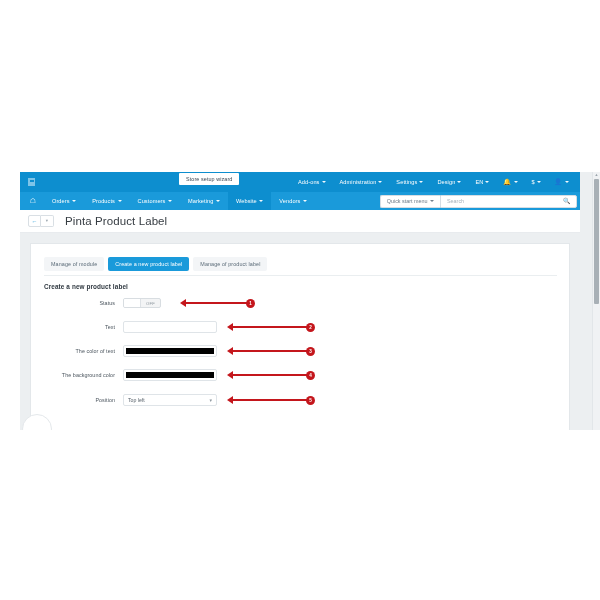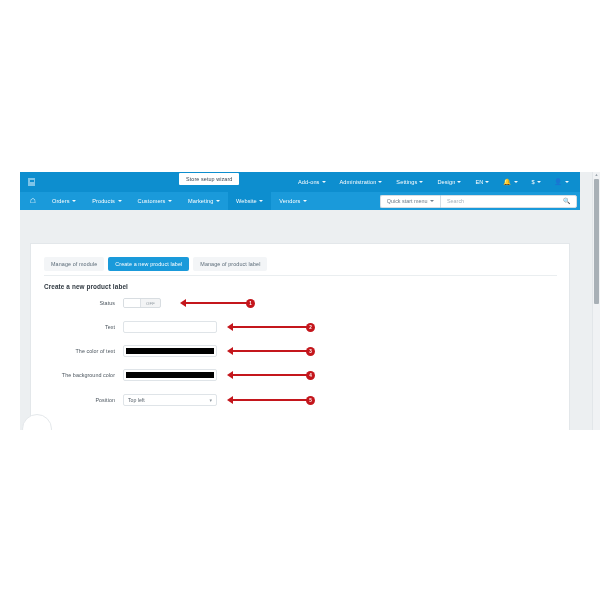--- a/index.html
+++ b/index.html
@@ -543,20 +543,31 @@
           <span>Quick start menu</span>
           <span class="caret"></span>
         </div>
         <div class="searchbox">
           <span class="ph">Search</span>
           <span class="search-ico">🔍</span>
         </div>
       </div>
     </div>
 
+    <div class="titlebar">
+      <div class="btn-group">
+        <div class="nav-btn back">
+          <span>←</span>
+        </div>
+        <div class="nav-btn drop">
+          <span>▾</span>
+        </div>
+      </div>
+      <div class="page-title">Pinta Product Label</div>
+    </div>
 
     <div class="content-area">
       <div class="card">
 
         <div class="tabs">
           <div class="tab">Manage of module</div>
           <div class="tab active">Create a new product label</div>
           <div class="tab">Manage of product label</div>
         </div>
         <div class="tabs-underline"></div>

